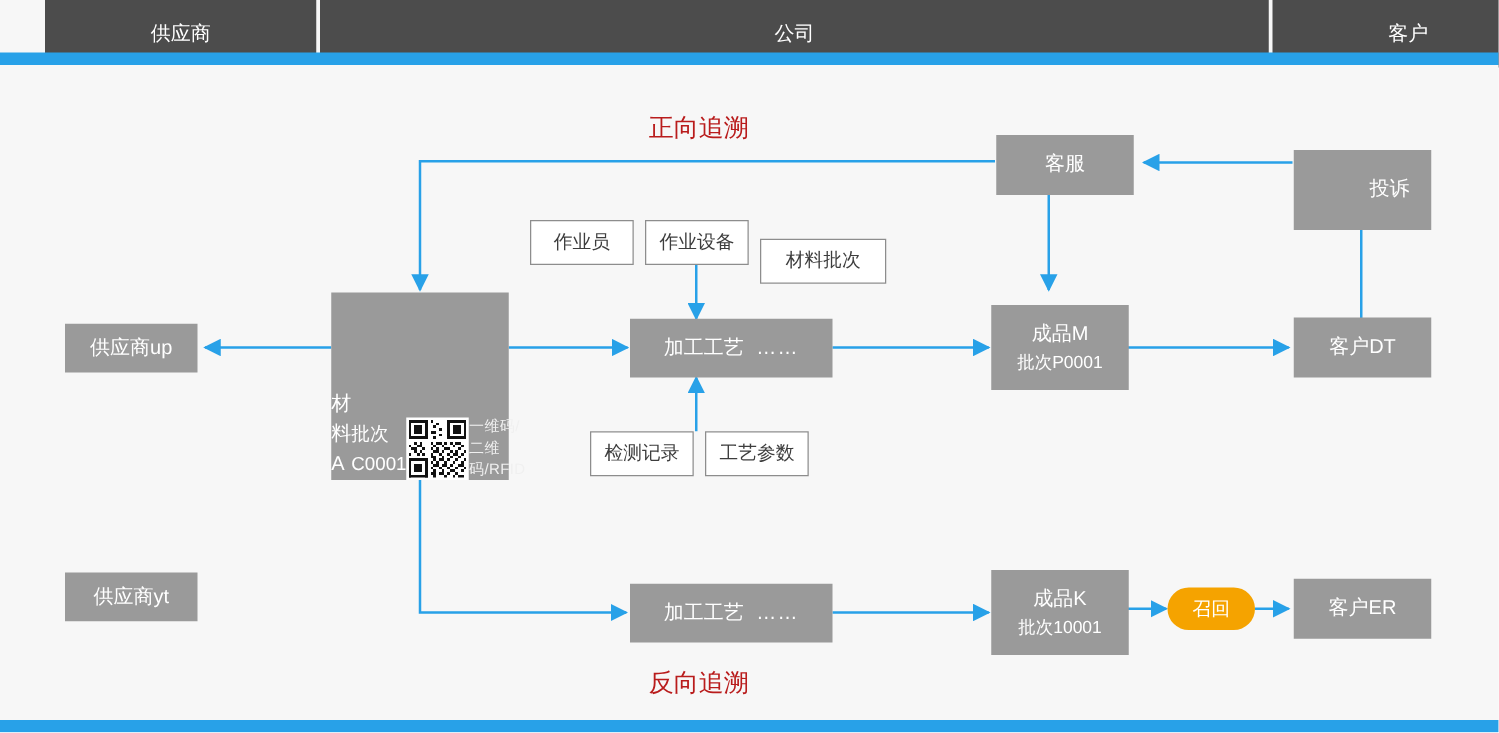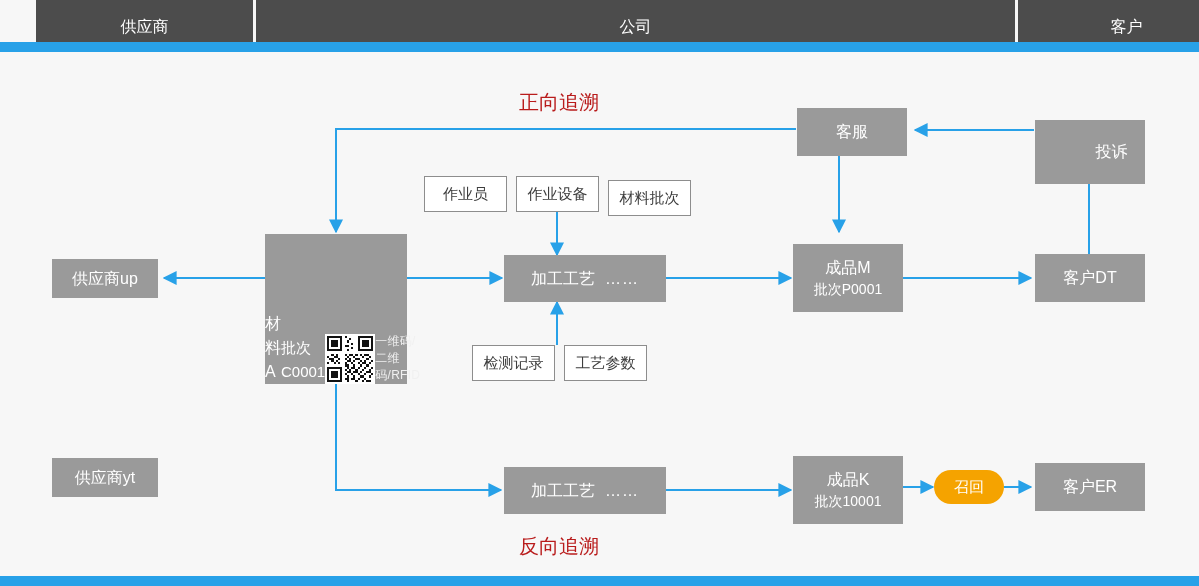--- a/index.html
+++ b/index.html
@@ -324,21 +324,21 @@
       </div>
       <div class="t3">一维码/二维码/RFID</div>
     </div>
 
     <div class="node white" style="left:424px; top:124px; width:83px; height:36px;">
       <span>作业员</span>
     </div>
     <div class="node white" style="left:516px; top:124px; width:83px; height:36px;">
       <span>作业设备</span>
     </div>
-    <div class="node white" style="left:608px; top:128px; width:83px; height:36px;">
+    <div class="node white" style="left:608px; top:139px; width:101px; height:36px;">
       <span>材料批次</span>
     </div>
 
     <div class="node white" style="left:472px; top:293px; width:83px; height:36px;">
       <span>检测记录</span>
     </div>
     <div class="node white" style="left:564px; top:293px; width:83px; height:36px;">
       <span>工艺参数</span>
     </div>
 

